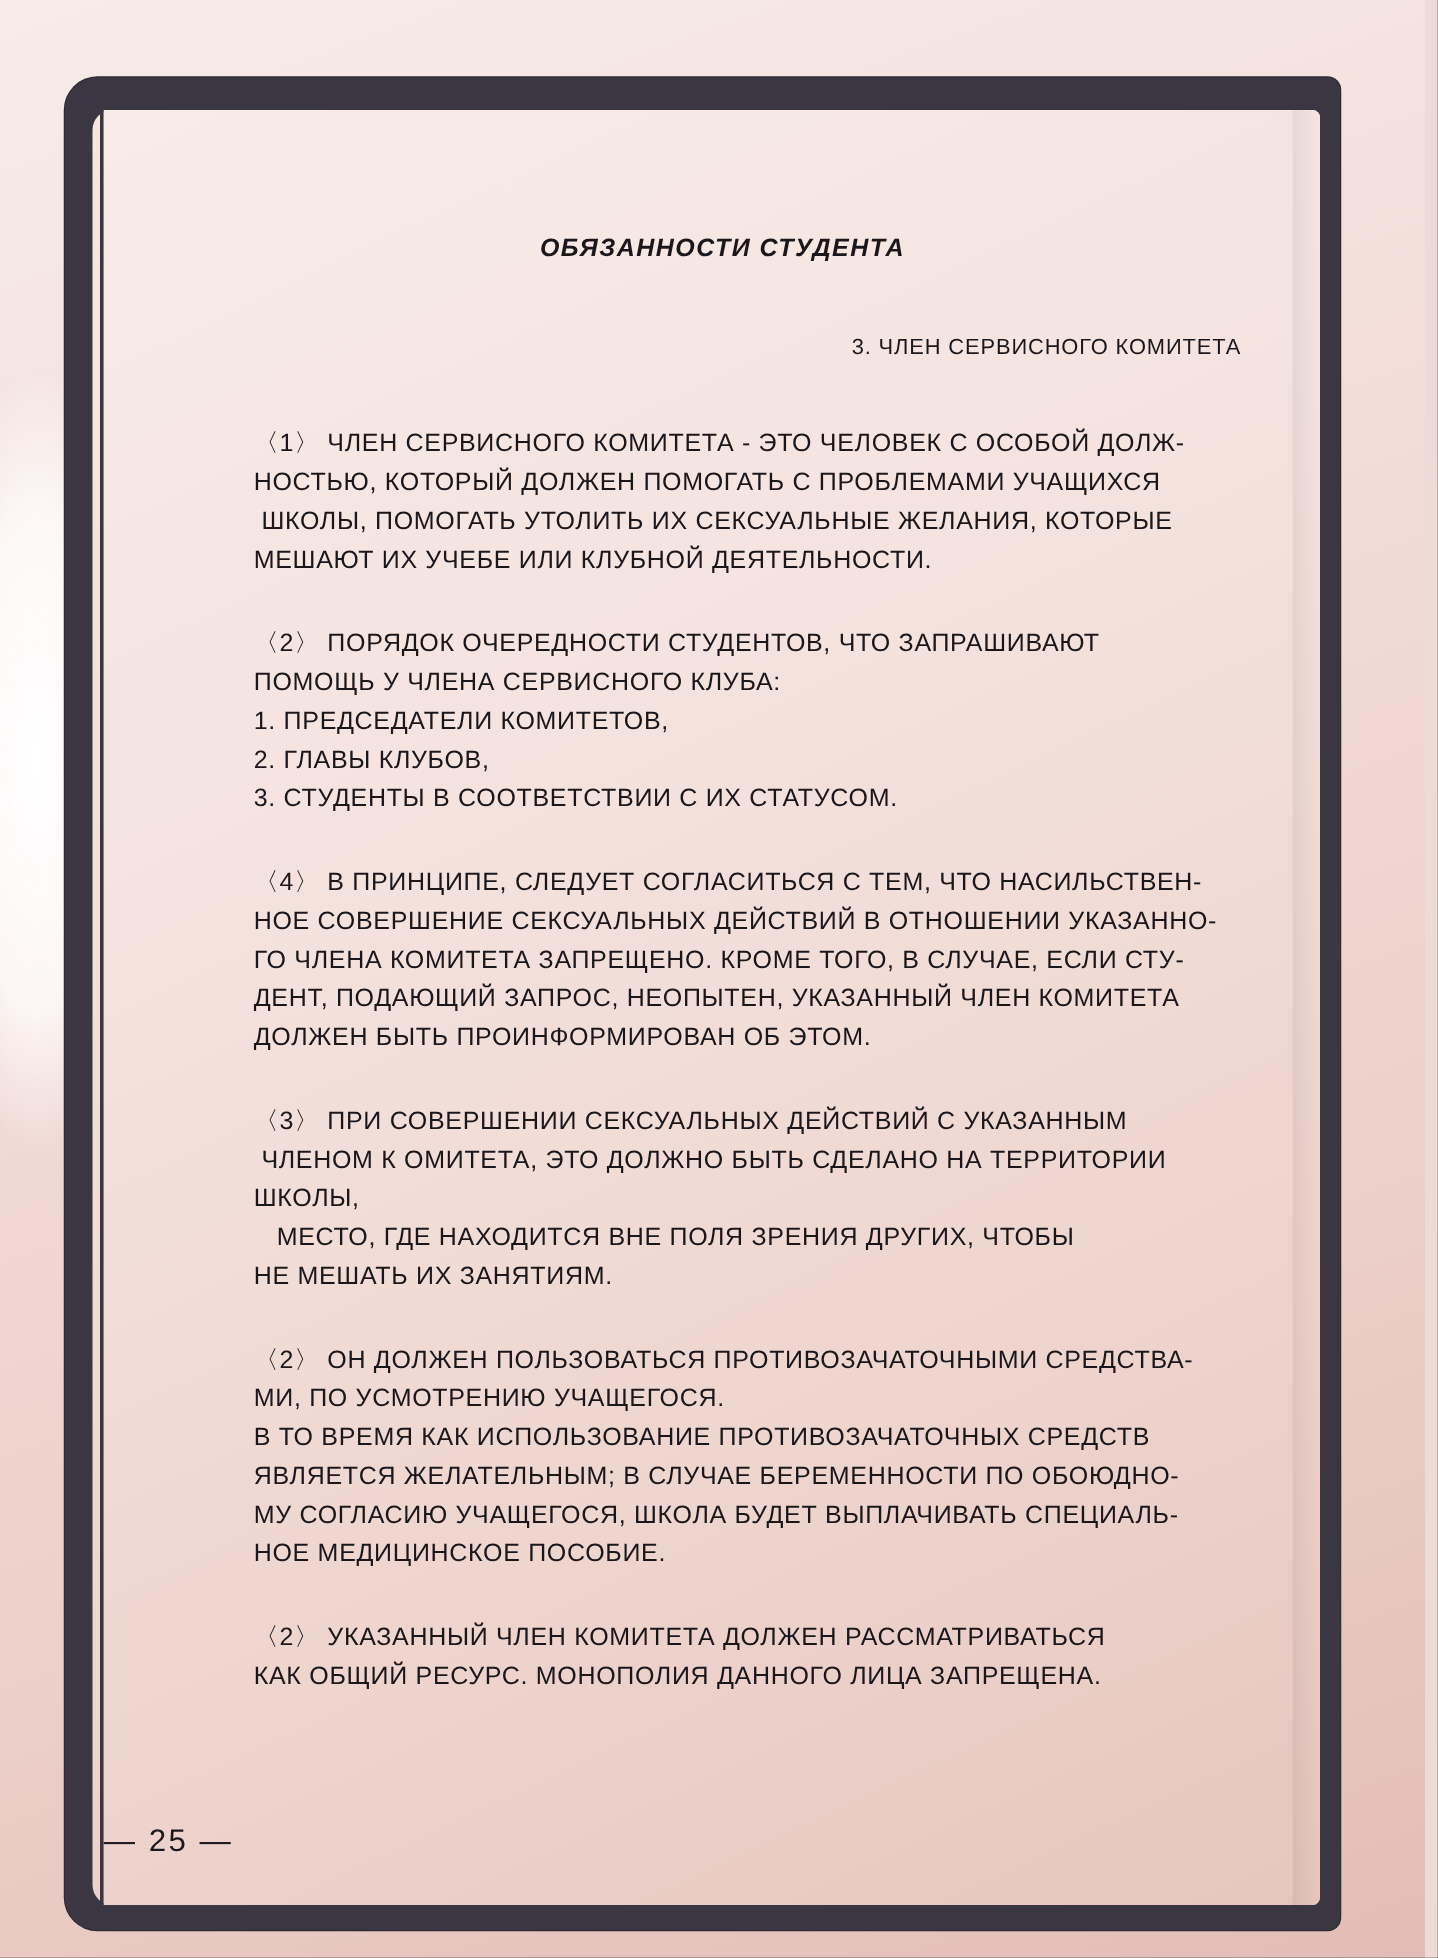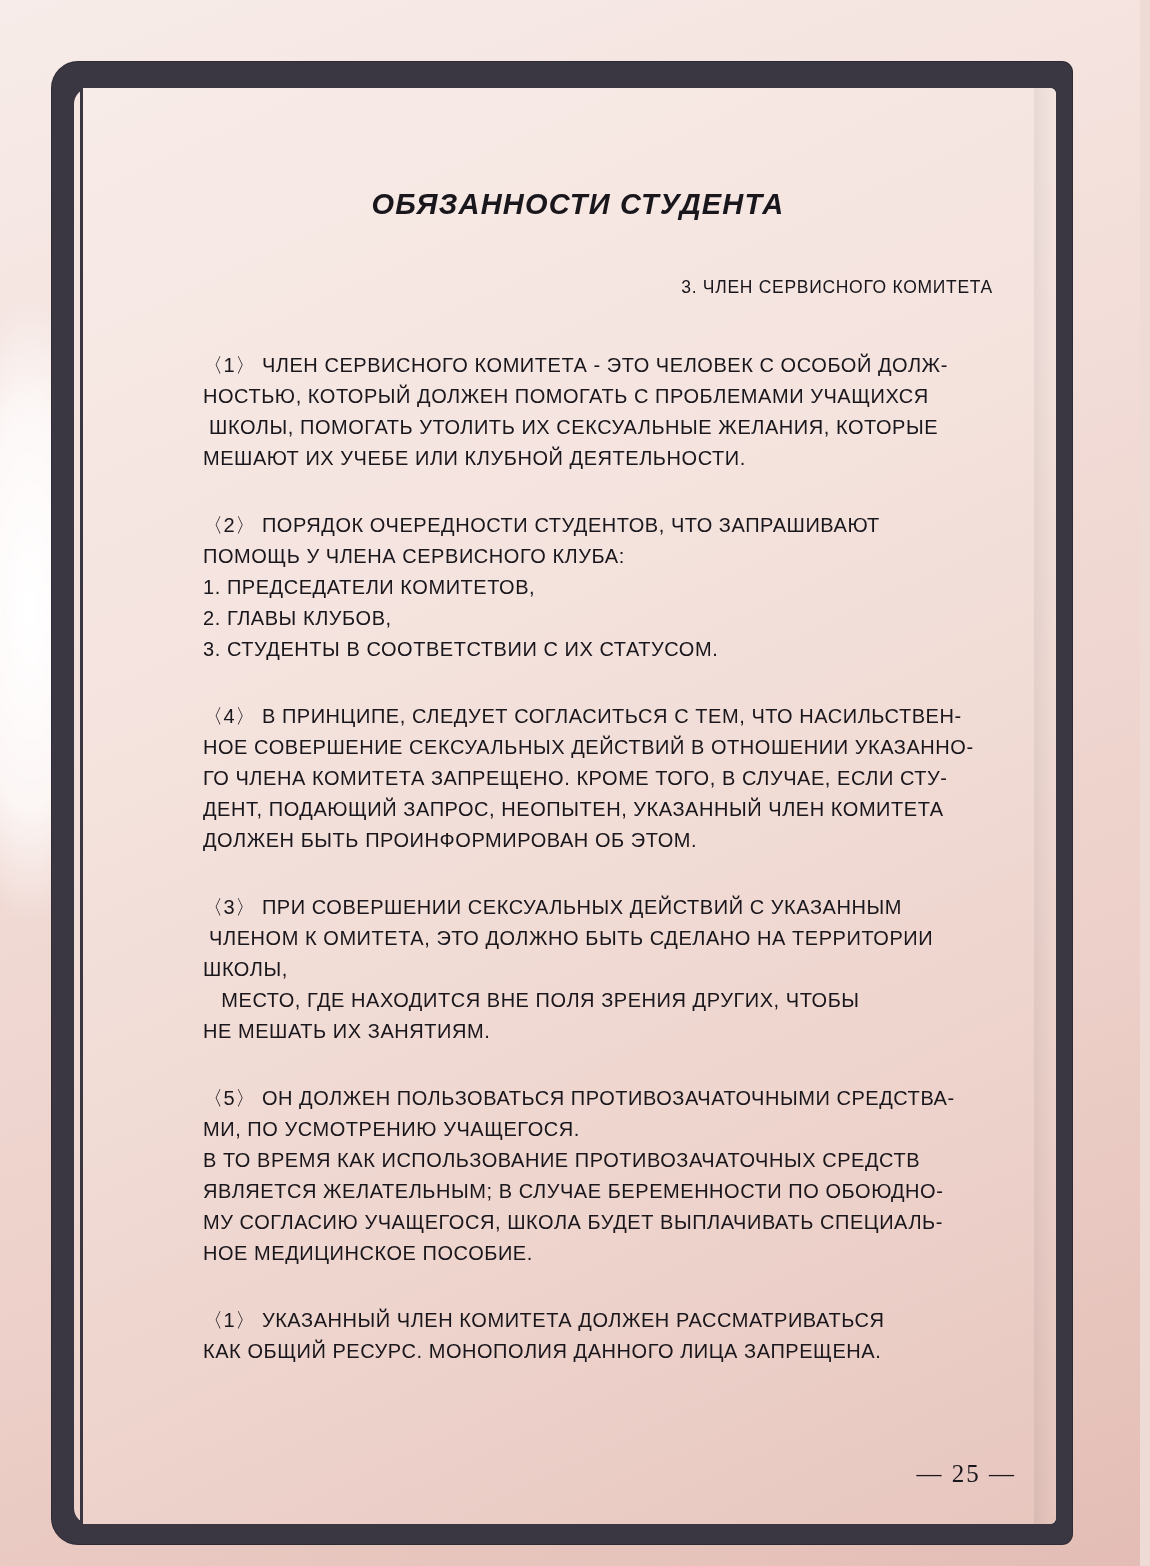--- a/index.html
+++ b/index.html
@@ -78,21 +78,21 @@
     position: absolute;
     left: 120px;
     top: 100px;
     width: 790px;
     bottom: 40px;
     color: #19161c;
   }
 
   #doc-title {
     text-align: center;
-    font-size: 29px;
+    font-size: 20px;
     font-weight: bold;
     font-style: italic;
     letter-spacing: 1.2px;
     margin: 0 0 56px 0;
     padding-right: 40px;
   }
 
   #section-heading {
     font-size: 17.5px;
     letter-spacing: 0.7px;
@@ -130,22 +130,22 @@
     white-space: pre-line;
     color: #19161c;
   }
 
   
   #page-number {
     position: absolute;
     left: 0;
     right: 40px;
     bottom: 36px;
-    text-align: right;
-    font-family: Liberation Serif, serif;
+    text-align: left;
+    font-family: Liberation Sans, sans-serif;
     font-size: 25px;
     letter-spacing: 2px;
     color: #1b181d;
   }
 
   
   #right-sliver {
     position: absolute;
     right: 0;
     top: 0;
@@ -193,26 +193,26 @@
       <p class="para">〈4〉 В ПРИНЦИПЕ, СЛЕДУЕТ СОГЛАСИТЬСЯ С ТЕМ, ЧТО НАСИЛЬСТВЕН-
 НОЕ СОВЕРШЕНИЕ СЕКСУАЛЬНЫХ ДЕЙСТВИЙ В ОТНОШЕНИИ УКАЗАННО-
 ГО ЧЛЕНА КОМИТЕТА ЗАПРЕЩЕНО. КРОМЕ ТОГО, В СЛУЧАЕ, ЕСЛИ СТУ-
 ДЕНТ, ПОДАЮЩИЙ ЗАПРОС, НЕОПЫТЕН, УКАЗАННЫЙ ЧЛЕН КОМИТЕТА
 ДОЛЖЕН БЫТЬ ПРОИНФОРМИРОВАН ОБ ЭТОМ.</p>
       <p class="para">〈3〉 ПРИ СОВЕРШЕНИИ СЕКСУАЛЬНЫХ ДЕЙСТВИЙ С УКАЗАННЫМ
  ЧЛЕНОМ К ОМИТЕТА, ЭТО ДОЛЖНО БЫТЬ СДЕЛАНО НА ТЕРРИТОРИИ
 ШКОЛЫ,
    МЕСТО, ГДЕ НАХОДИТСЯ ВНЕ ПОЛЯ ЗРЕНИЯ ДРУГИХ, ЧТОБЫ
 НЕ МЕШАТЬ ИХ ЗАНЯТИЯМ.</p>
-      <p class="para">〈5〉 ОН ДОЛЖЕН ПОЛЬЗОВАТЬСЯ ПРОТИВОЗАЧАТОЧНЫМИ СРЕДСТВА-
+      <p class="para">〈2〉 ОН ДОЛЖЕН ПОЛЬЗОВАТЬСЯ ПРОТИВОЗАЧАТОЧНЫМИ СРЕДСТВА-
 МИ, ПО УСМОТРЕНИЮ УЧАЩЕГОСЯ.
 В ТО ВРЕМЯ КАК ИСПОЛЬЗОВАНИЕ ПРОТИВОЗАЧАТОЧНЫХ СРЕДСТВ
 ЯВЛЯЕТСЯ ЖЕЛАТЕЛЬНЫМ; В СЛУЧАЕ БЕРЕМЕННОСТИ ПО ОБОЮДНО-
 МУ СОГЛАСИЮ УЧАЩЕГОСЯ, ШКОЛА БУДЕТ ВЫПЛАЧИВАТЬ СПЕЦИАЛЬ-
 НОЕ МЕДИЦИНСКОЕ ПОСОБИЕ.</p>
-      <p class="para">〈1〉 УКАЗАННЫЙ ЧЛЕН КОМИТЕТА ДОЛЖЕН РАССМАТРИВАТЬСЯ
+      <p class="para">〈2〉 УКАЗАННЫЙ ЧЛЕН КОМИТЕТА ДОЛЖЕН РАССМАТРИВАТЬСЯ
 КАК ОБЩИЙ РЕСУРС. МОНОПОЛИЯ ДАННОГО ЛИЦА ЗАПРЕЩЕНА.</p>
     </div>
 
 
     <div id="page-number">— 25 —</div>
   </div>
 </div>
 
 </body></html>

